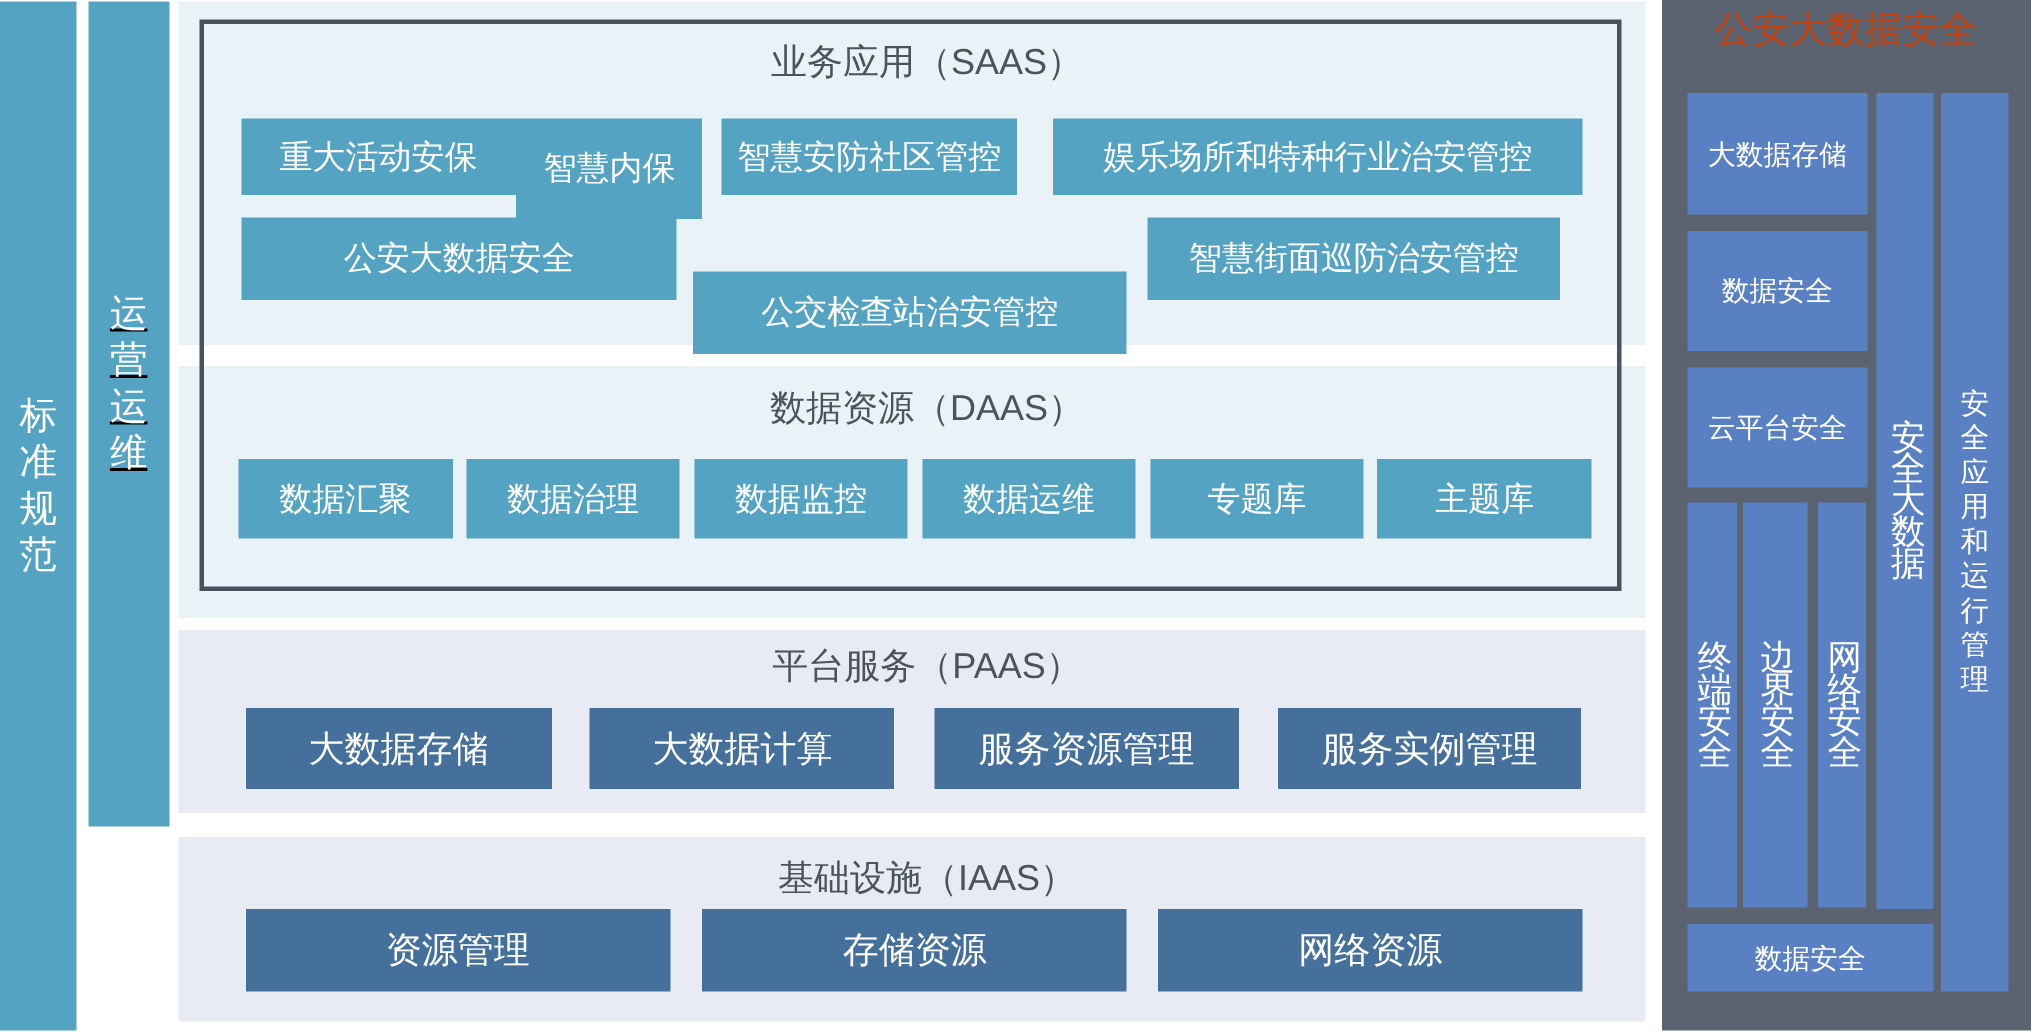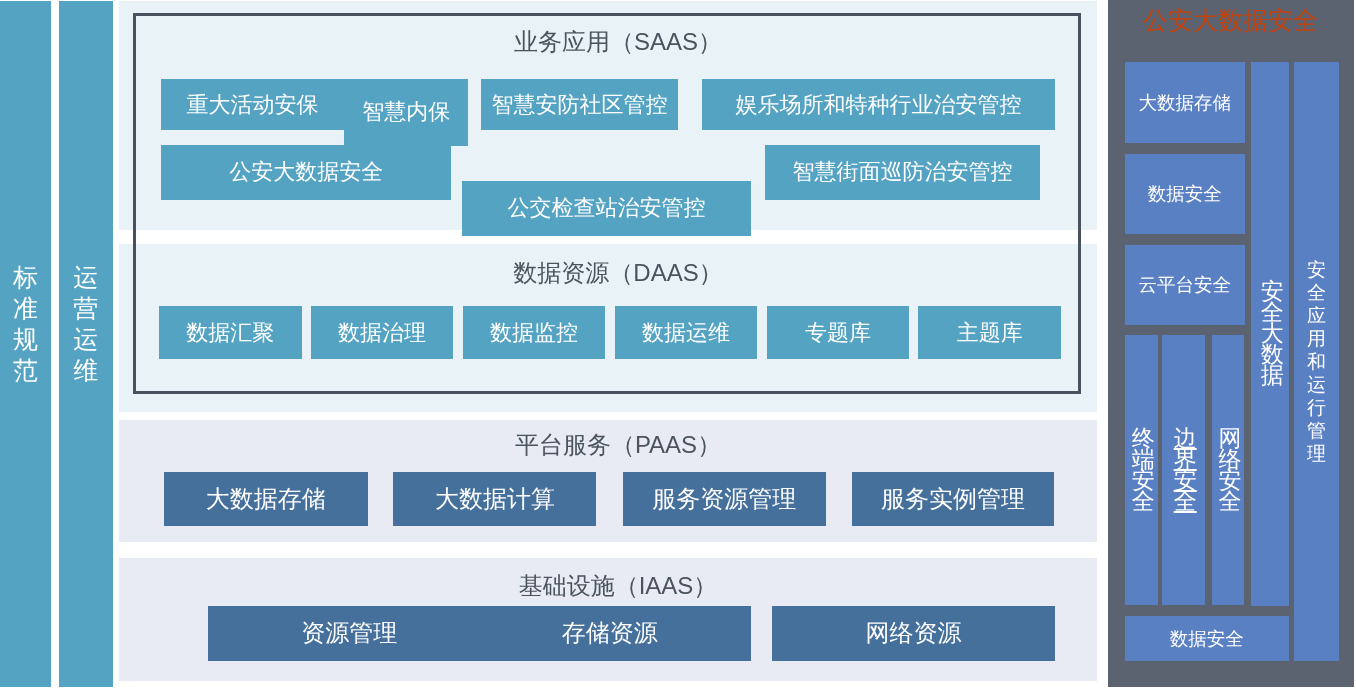--- a/index.html
+++ b/index.html
@@ -56,21 +56,21 @@
     width: 19px; font-size: 19px; line-height: 23px;
     text-align: center; word-break: break-all;
   }
 </style>
 </head>
 <body>
 
 <div class="abs vbar" style="left:0; top:1px; width:51px; height:686px;">
   <div class="vtext">标准规范</div>
 </div>
-<div class="abs vbar" style="left:58.5px; top:1px; width:54.5px; height:686px;">
+<div class="abs vbar" style="left:58.5px; top:1px; width:54.5px; height:550px;text-decoration:underline;">
   <div class="vtext">运营运维</div>
 </div>
 
 <div class="abs layer-panel-blue" style="left:119px; top:1px; width:978px; height:229px;"></div>
 <div class="abs layer-panel-blue" style="left:119px; top:244px; width:978px; height:168px;"></div>
 <div class="abs layer-panel-gray" style="left:119px; top:420px; width:978px; height:122px;"></div>
 <div class="abs layer-panel-gray" style="left:119px; top:558px; width:978px; height:123px;"></div>
 
 <div class="abs border-box" style="left:133px; top:13px; width:948px; height:381px;"></div>
 
@@ -93,35 +93,35 @@
 <div class="abs btn btn-teal" style="left:462.6px; top:305.8px; width:142.9px; height:53.6px;">数据监控</div>
 <div class="abs btn btn-teal" style="left:614.5px; top:305.8px; width:142.9px; height:53.6px;">数据运维</div>
 <div class="abs btn btn-teal" style="left:766.5px; top:305.8px; width:142.9px; height:53.6px;">专题库</div>
 <div class="abs btn btn-teal" style="left:918.4px; top:305.8px; width:142.9px; height:53.6px;">主题库</div>
 
 <div class="abs btn btn-steel" style="left:163.9px; top:472.4px; width:203.7px; height:53.6px;">大数据存储</div>
 <div class="abs btn btn-steel" style="left:393.4px; top:472.4px; width:203.1px; height:53.6px;">大数据计算</div>
 <div class="abs btn btn-steel" style="left:622.8px; top:472.4px; width:203.1px; height:53.6px;">服务资源管理</div>
 <div class="abs btn btn-steel" style="left:852.3px; top:472.4px; width:201.5px; height:53.6px;">服务实例管理</div>
 
-<div class="abs btn btn-steel" style="left:163.9px; top:605.7px; width:282.7px; height:55px;margin-left:44px;">资源管理</div>
+<div class="abs btn btn-steel" style="left:163.9px; top:605.7px; width:282.7px; height:55px;">资源管理</div>
 <div class="abs btn btn-steel" style="left:468.2px; top:605.7px; width:283.3px; height:55px;">存储资源</div>
 <div class="abs btn btn-steel" style="left:771.8px; top:605.7px; width:283.5px; height:55px;">网络资源</div>
 
 <div class="abs sec-panel" style="left:1108px; top:0; width:245.5px; height:687px;"></div>
 <div class="abs sec-title">公安大数据安全</div>
 
 <div class="abs sec-block" style="left:1124.8px; top:62.2px; width:120.1px; height:81.3px;">大数据存储</div>
 <div class="abs sec-block" style="left:1124.8px; top:153.7px; width:120.1px; height:80.5px;">数据安全</div>
 <div class="abs sec-block" style="left:1124.8px; top:244.7px; width:120.1px; height:80.1px;">云平台安全</div>
 
 <div class="abs sec-col" style="left:1124.9px; top:335px; width:32.9px; height:270px;">
   <div class="vtext">终端安全</div>
 </div>
-<div class="abs sec-col" style="left:1161.5px; top:335px; width:43.4px; height:270px;text-decoration:underline;">
+<div class="abs sec-col" style="left:1161.5px; top:335px; width:43.4px; height:270px;">
   <div class="vtext">边界安全</div>
 </div>
 <div class="abs sec-col" style="left:1211.5px; top:335px; width:32.8px; height:270px;">
   <div class="vtext">网络安全</div>
 </div>
 
 <div class="abs sec-col" style="left:1251.2px; top:62.2px; width:38px; height:543.5px;">
   <div class="vtext">安全大数据</div>
 </div>
 <div class="abs sec-col" style="left:1294.3px; top:62.2px; width:44.3px; height:599px;">

